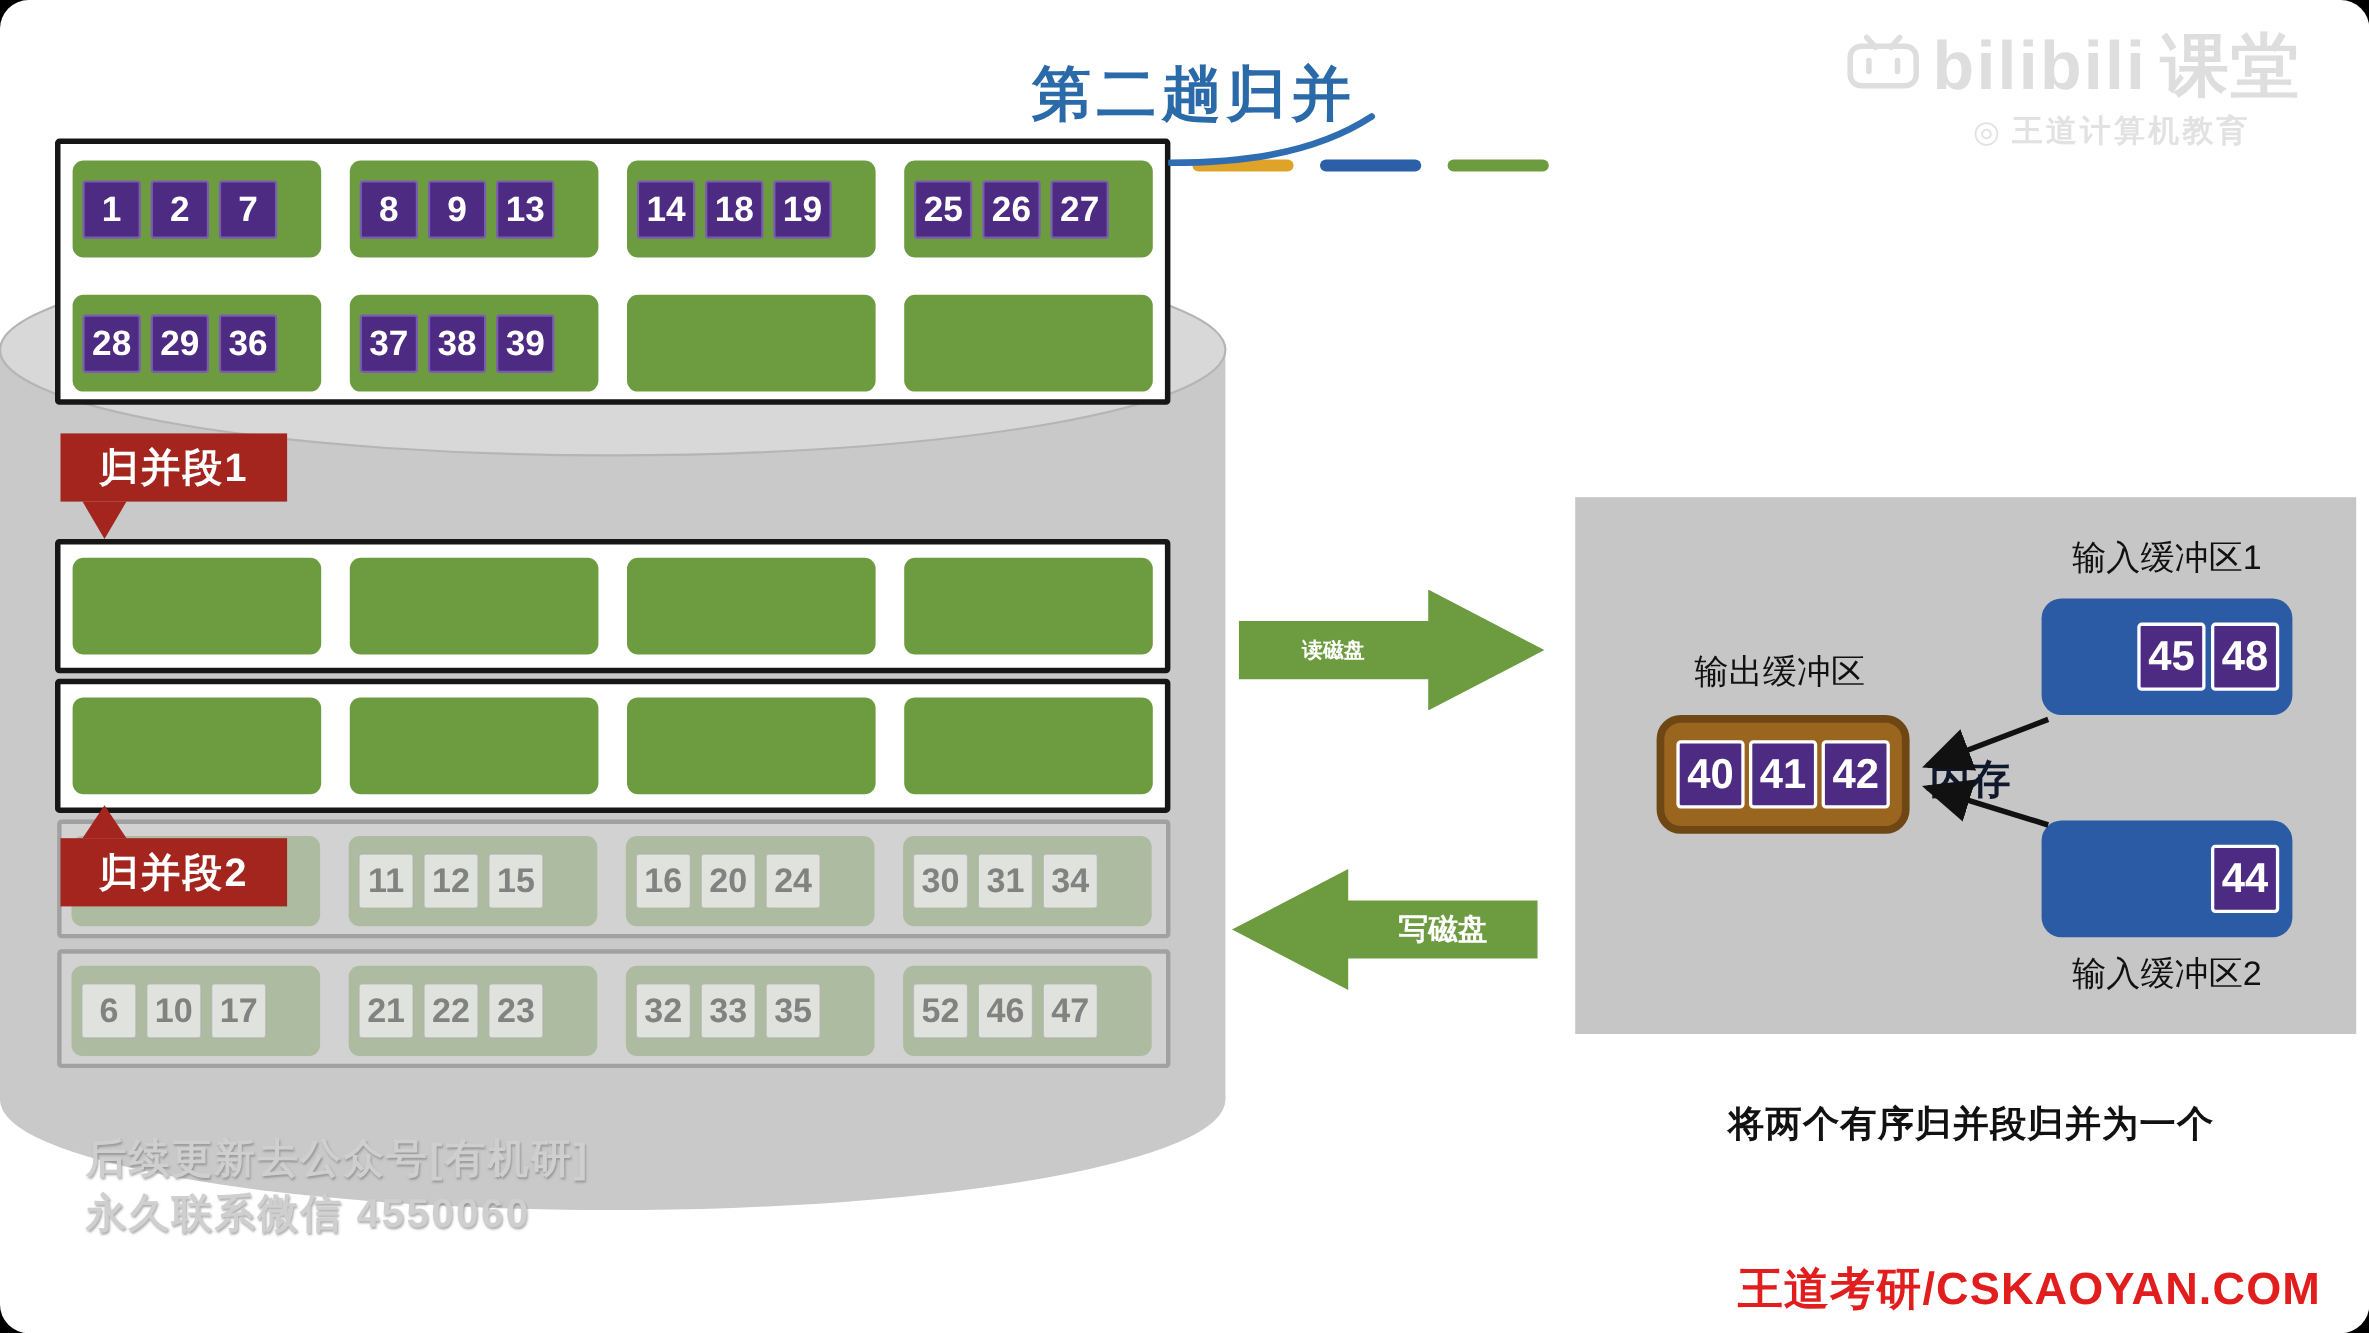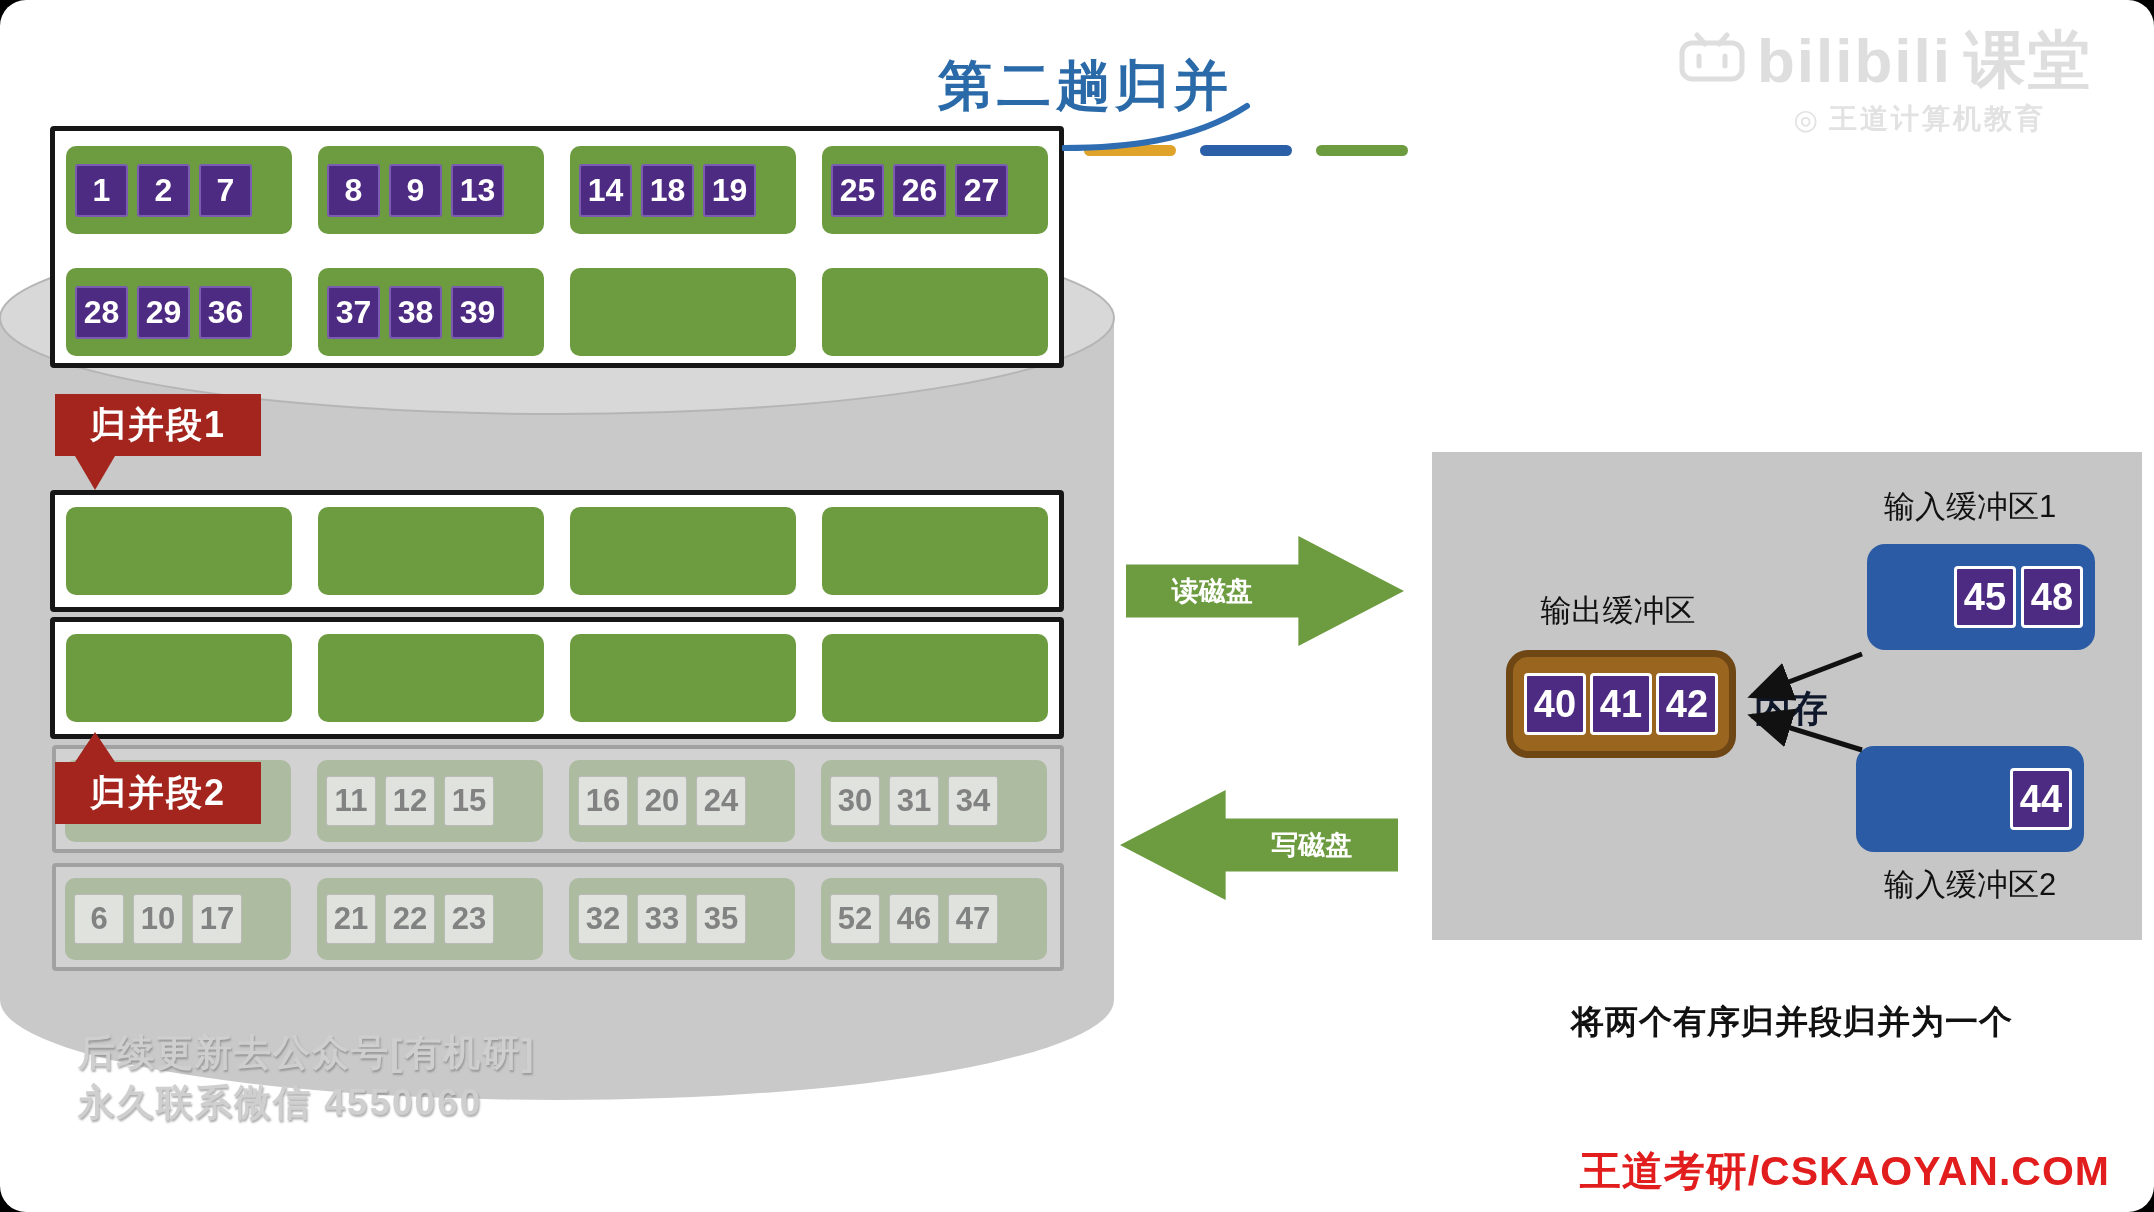--- a/index.html
+++ b/index.html
@@ -62,34 +62,34 @@
   .tile.faded{width:50px;height:50px;background:rgba(236,236,236,.8);color:#828282;
               border:1px solid rgba(160,160,160,.6);font-size:31px;}
 
   
   .disk-arrow{position:absolute;z-index:3;background:#6d9c40;}
   .arrow-read{left:1126px;top:536px;width:278px;height:110px;
       clip-path:polygon(0 26%,62% 26%,62% 0,100% 50%,62% 100%,62% 74%,0 74%);}
   .arrow-write{left:1120px;top:790px;width:278px;height:110px;
       clip-path:polygon(100% 26%,38% 26%,38% 0,0 50%,38% 100%,38% 74%,100% 74%);}
   .arrow-read .arrow-label{position:absolute;left:0;top:50%;transform:translateY(-50%);
-      width:62%;text-align:center;color:#fff;font-size:27px;font-weight:bold;}
+      width:62%;text-align:center;color:#fff;font-size:19px;font-weight:bold;}
   .arrow-write .arrow-label{position:absolute;right:0;top:50%;transform:translateY(-50%);
       width:62%;text-align:center;color:#fff;font-size:27px;font-weight:bold;}
 
   
   .membox{position:absolute;left:1432px;top:452px;width:710px;height:488px;background:#c6c6c6;z-index:1;}
   .buf-label{position:absolute;width:228px;text-align:center;font-size:31px;color:#111;}
   .l-in1{left:424px;top:34px;}
   .l-out{left:72px;top:138px;}
   .l-in2{left:424px;top:412px;}
   .bluebuf{position:absolute;width:228px;height:106px;background:#2a5ba4;border-radius:18px;
            display:flex;align-items:center;justify-content:flex-end;gap:5px;padding-right:12px;
            box-sizing:border-box;}
-  .b-in1{left:435px;top:92px;}
+  .b-in1{left:424px;top:92px;}
   .b-in2{left:424px;top:294px;}
   .outbuf{position:absolute;left:74px;top:198px;width:230px;height:108px;background:#9a661f;
           border:7px solid #6f4715;border-radius:22px;display:flex;align-items:center;
           justify-content:center;gap:4px;box-sizing:border-box;}
   .tile.big{width:62px;height:62px;font-size:38px;border:3px solid #fff;border-radius:4px;}
   .mem-label{position:absolute;left:322px;top:232px;font-size:37px;font-weight:bold;color:#0f172a;}
   .mem-arrows{position:absolute;left:0;top:0;}
 
   
   .caption{position:absolute;left:1552px;top:1000px;width:480px;text-align:center;font-size:33px;

